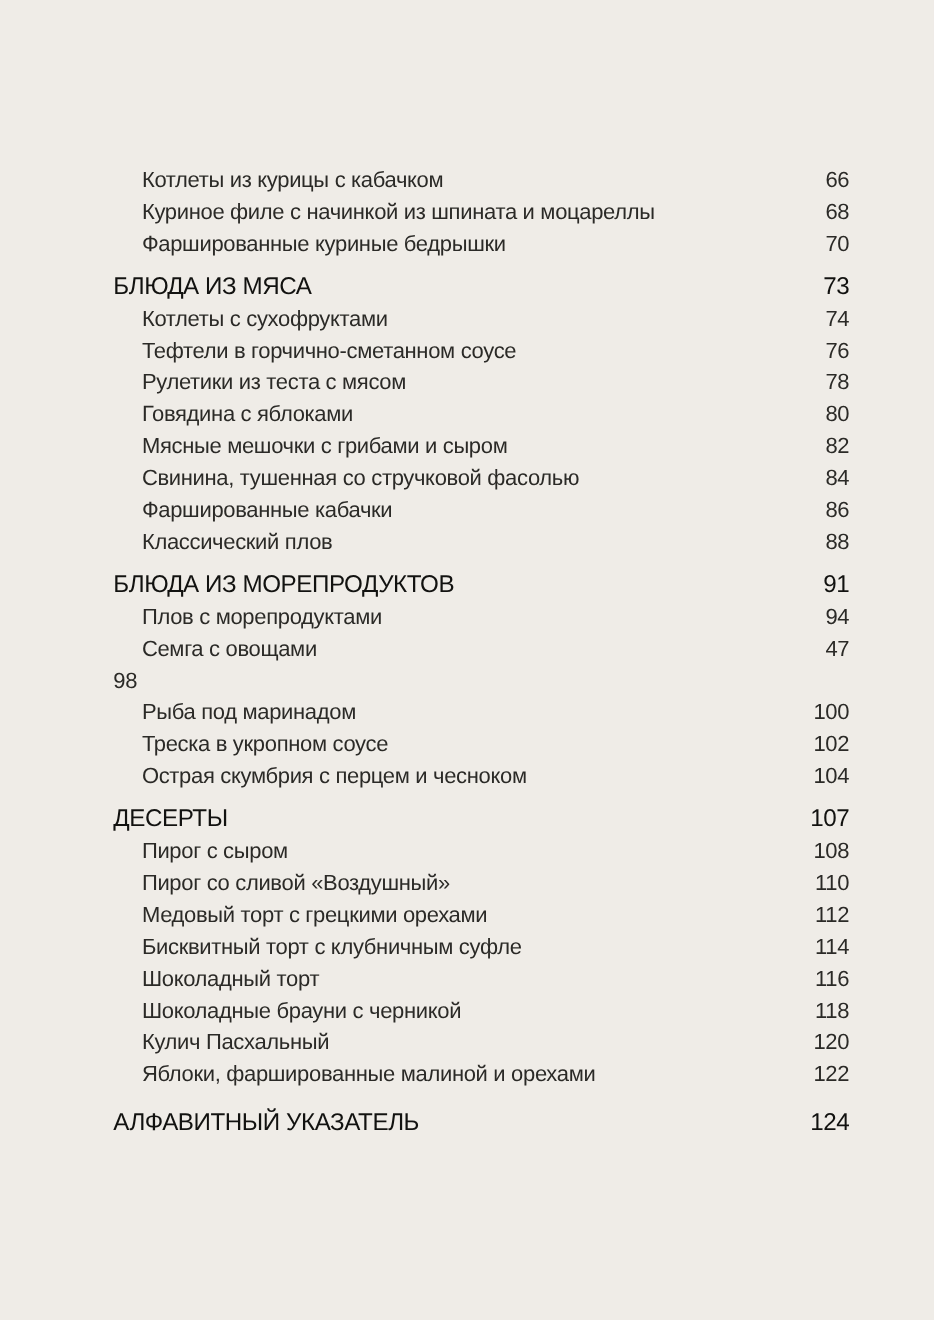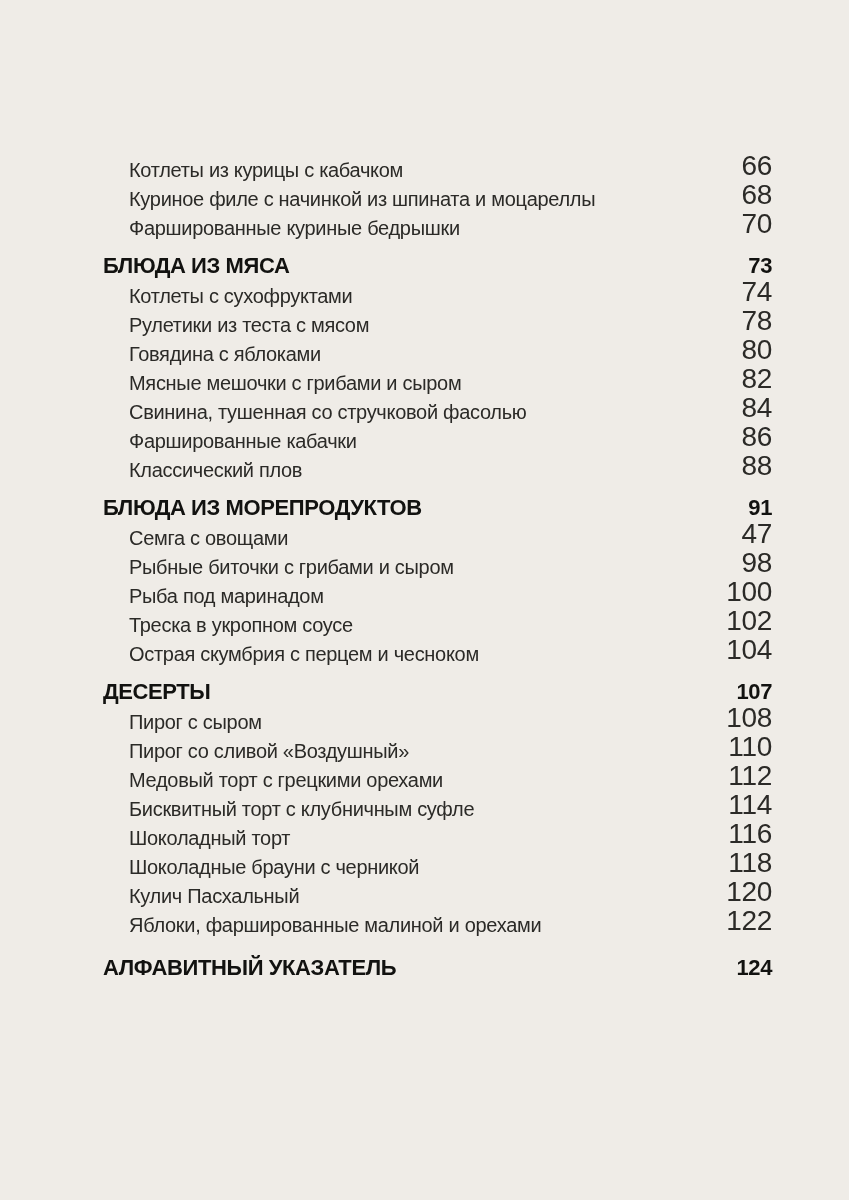--- a/index.html
+++ b/index.html
@@ -15,46 +15,46 @@
     position: relative;
   }
   .page {
     position: absolute;
     top: 153px;
     left: 103px;
     width: 669px;
   }
   .toc-row {
     display: flex;
-    align-items: flex-end;
+    align-items: flex-start;
     justify-content: space-between;
     height: 29px;
   }
   .toc-item-row .toc-title {
     padding-left: 26px;
   }
   .toc-title {
     font-size: 20px;
     letter-spacing: -0.3px;
     color: #2b2a27;
     white-space: nowrap;
   }
   .toc-page {
-    font-size: 28px;
+    font-size: 20px;
     color: #2b2a27;
     letter-spacing: -0.3px;
     text-align: right;
   }
   .toc-header-row {
     margin-top: 7px;
     height: 32px;
   }
   .toc-header-row .toc-title,
   .toc-header-row .toc-page {
-    font-weight: bold;
+    font-weight: normal;
     font-size: 22px;
     letter-spacing: -0.4px;
     color: #121210;
   }
   .toc-section:last-child .toc-header-row {
     margin-top: 12px;
   }
 </style>
 </head>
 <body>
@@ -83,20 +83,24 @@
     <div class="toc-row toc-header-row">
       <span class="toc-title">БЛЮДА ИЗ МЯСА</span>
       <span class="toc-page">73</span>
     </div>
 
   <div class="toc-row toc-item-row">
     <span class="toc-title">Котлеты с сухофруктами</span>
     <span class="toc-page">74</span>
   </div>
 
+  <div class="toc-row toc-item-row">
+    <span class="toc-title">Тефтели в горчично-сметанном соусе</span>
+    <span class="toc-page">76</span>
+  </div>
 
   <div class="toc-row toc-item-row">
     <span class="toc-title">Рулетики из теста с мясом</span>
     <span class="toc-page">78</span>
   </div>
 
   <div class="toc-row toc-item-row">
     <span class="toc-title">Говядина с яблоками</span>
     <span class="toc-page">80</span>
   </div>
@@ -122,28 +126,31 @@
   </div>
 </div>
 
   <div class="toc-section">
     <div class="toc-row toc-header-row">
       <span class="toc-title">БЛЮДА ИЗ МОРЕПРОДУКТОВ</span>
       <span class="toc-page">91</span>
     </div>
 
 
+  <div class="toc-row toc-item-row">
+    <span class="toc-title">Плов с морепродуктами</span>
+    <span class="toc-page">94</span>
+  </div>
 
   <div class="toc-row toc-item-row">
     <span class="toc-title">Семга с овощами</span>
     <span class="toc-page">47</span>
   </div>
 
   <div class="toc-row toc-item-row">
-    <span class="toc-title">Рыбные биточки с грибами и сыром</span>
     <span class="toc-page">98</span>
   </div>
 
   <div class="toc-row toc-item-row">
     <span class="toc-title">Рыба под маринадом</span>
     <span class="toc-page">100</span>
   </div>
 
   <div class="toc-row toc-item-row">
     <span class="toc-title">Треска в укропном соусе</span>

